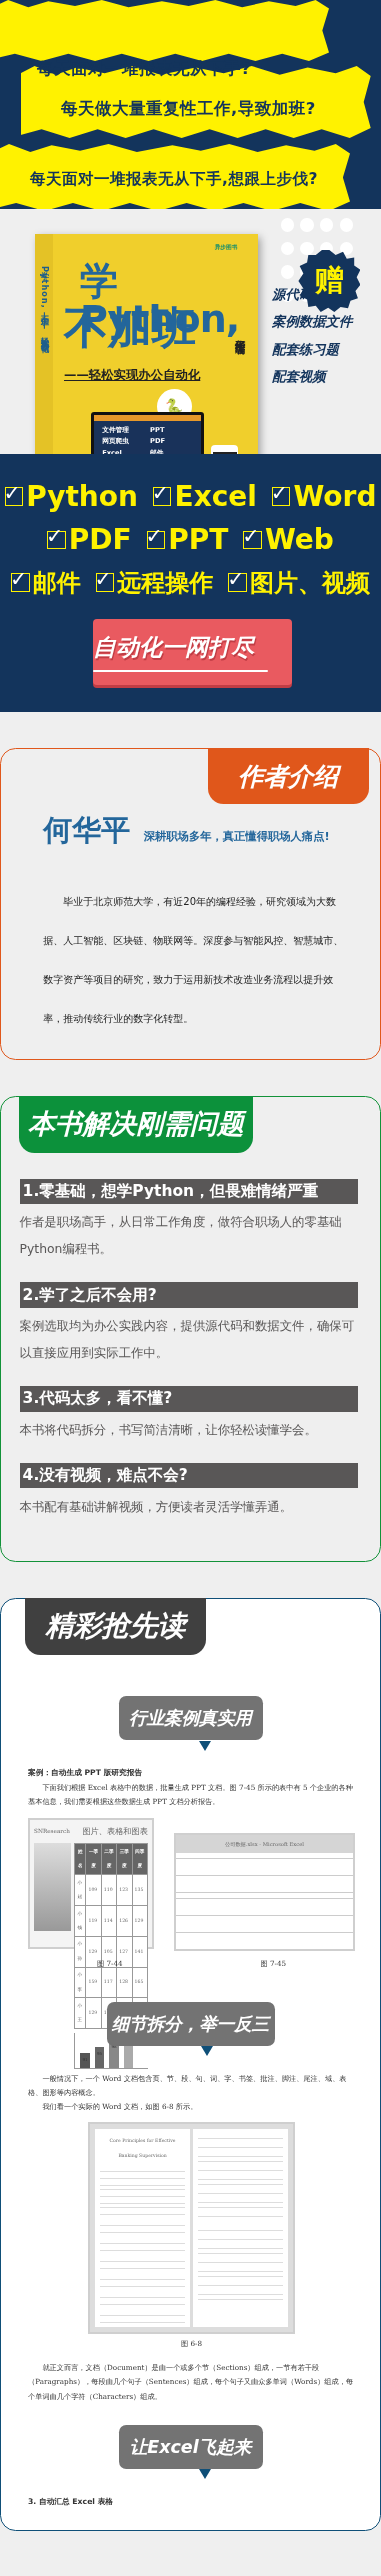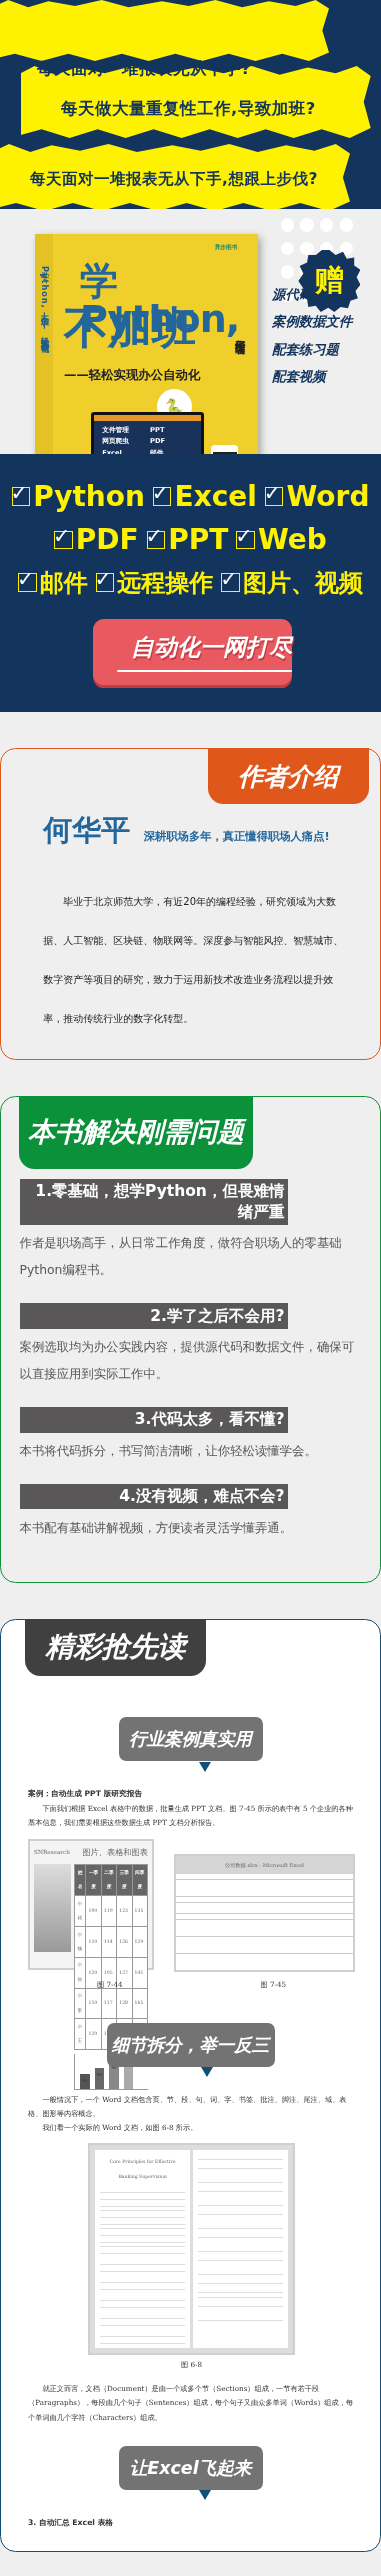--- a/index.html
+++ b/index.html
@@ -20,68 +20,68 @@
   
   .cover-area { height: 245px; background: #efefef; position: relative; }
   .dots { position: absolute; right: 10.3px; top: 5.2px; width: 93px; }
   .dots span { display: inline-block; width: 13.4px; height: 13.4px; border-radius: 50%; background: #fff; margin: 4.1px 3.1px; }
   .book { position: absolute; left: 35px; top: 25px; width: 223px; height: 268px; background: #f0cf2c; box-shadow: 3.1px 3.1px 8.2px rgba(0,0,0,.35); }
   .book .spine { position: absolute; left: 0; top: 0; bottom: 0; width: 17.5px; background: #e4c226; }
   .book .spine-text { position: absolute; left: 4.1px; top: 31px; writing-mode: vertical-rl; font-size: 8.2px; font-weight: 700; color: #1e5f8c; letter-spacing: 1px; }
   .book .logo { position: absolute; right: 20.6px; top: 10.3px; font-size: 5.7px; font-weight: 700; color: #1a8f6c; }
   .book .title1 { position: absolute; left: 45px; top: 28px; font-size: 38px; font-weight: 900; color: #23669b; letter-spacing: -1px; line-height: 1; }
   .book .title2 { position: absolute; left: 29px; top: 72px; font-size: 44px; font-weight: 900; color: #23669b; line-height: 1; }
-  .book .subtitle { position: absolute; left: 29px; top: 133px; font-size: 12.4px; font-weight: 700; color: #222; }
+  .book .subtitle { position: absolute; left: 29px; top: 133px; font-size: 12.4px; font-weight: 700; color: #222; text-decoration: underline; }
   .book .author { position: absolute; right: 10.3px; top: 98px; writing-mode: vertical-rl; font-size: 10.3px; font-weight: 700; color: #222; }
   .book .monitor { position: absolute; left: 56px; top: 178px; width: 113px; height: 64px; background: #19325a; border: 3.1px solid #111; border-radius: 3.1px; padding: 9.3px 8.2px; }
   .book .monitor-bar { position: absolute; left: 0; right: 0; top: 0; height: 6.2px; background: #e6982a; }
   .book .mon-grid { display: grid; grid-template-columns: 1fr 1fr; gap: 2.1px 5.2px; margin-top: 2.1px; }
   .book .mon-grid span { color: #fff; font-size: 6.7px; font-weight: 700; }
   .book .python-badge { position: absolute; left: 122px; top: 155px; width: 35px; height: 35px; border-radius: 50%; background: #fff; display: flex; align-items: center; justify-content: center; font-size: 14.4px; color: #3b77b0; }
   .book .clock { position: absolute; right: 19.6px; top: 211px; width: 27px; height: 24px; background: #fff; border-radius: 4.1px; display: flex; align-items: center; justify-content: center; }
   .book .clock span { background: #222; color: #ddd; font-family: "DejaVu Sans Mono", monospace; font-size: 6.7px; padding: 1px 2.1px; }
   .book .desk { position: absolute; left: 31px; right: 0; top: 246px; height: 21.6px; background: #7d5a3b; }
   .book .publisher { position: absolute; left: 77px; top: 252px; font-size: 5.7px; color: #fff; }
 
   .gift-badge { position: absolute; right: 20.6px; top: 41px; width: 62px; height: 62px; background: #13345c; clip-path: polygon(50% 0,60% 8%,72% 3%,78% 14%,90% 12%,90% 25%,100% 32%,94% 44%,100% 56%,92% 66%,96% 78%,84% 82%,80% 94%,68% 92%,58% 100%,48% 93%,36% 100%,28% 90%,16% 92%,14% 80%,3% 74%,8% 62%,0 50%,8% 38%,2% 26%,14% 20%,16% 8%,28% 8%,38% 0); display: flex; align-items: center; justify-content: center; }
   .gift-badge span { color: #fff200; font-size: 29px; font-weight: 900; }
   .gift-list { position: absolute; left: 272px; top: 77px; }
   .gift-list div { font-size: 13.4px; font-weight: 900; font-style: italic; color: #13345c; margin-bottom: 9.3px; white-space: nowrap; }
 
   
   .features { height: 258px; background: #13345c; position: relative; padding-top: 26px; }
-  .feat-row { display: flex; justify-content: center; gap: 8px; margin-bottom: 10.3px; }
+  .feat-row { display: flex; justify-content: center; gap: 15px; margin-bottom: 10.3px; }
   .feat { display: flex; align-items: center; color: #fff200; font-weight: 900; }
   .feat .chk { width: 18.5px; height: 18.5px; border: 1px solid #fff200; position: relative; margin-right: 3.1px; }
   .feat .chk::after { content: "✓"; position: absolute; left: -2.1px; top: -7.2px; font-size: 20.6px; color: #fff; font-weight: 900; }
   .feat-row.r1 .feat span { font-size: 28px; }
   .feat-row.r2 .feat span { font-size: 28px; }
   .feat-row.r3 .feat span { font-size: 24px; }
-  .auto-btn { position: absolute; left: 93px; top: 165px; width: 199px; height: 66px; background: #e95a60; border-radius: 11px; box-shadow: 0 3.1px 0 #c13d45; display: flex; flex-direction: column; align-items: flex-end; justify-content: center; }
+  .auto-btn { position: absolute; left: 93px; top: 165px; width: 199px; height: 66px; background: #e95a60; border-radius: 4px; box-shadow: 0 3.1px 0 #c13d45; display: flex; flex-direction: column; align-items: flex-start; justify-content: center; }
   .auto-btn .label { font-size: 23px; font-weight: 900; font-style: italic; color: #fff; text-shadow: 1px 1.5px 0 #c13d45; }
   .auto-btn .line { width: 175px; height: 2.1px; background: #fff; margin-top: 7.2px; border-radius: 1px; }
 
   
   .gap { height: 31px; }
   .box { margin: 0 0; border-radius: 15.5px; position: relative; background: #efefef; }
   .box.orange { border: 1px solid #e0571b; padding: 62px 20.6px 20.6px 31px; }
   .box.green { border: 1px solid #129239; padding: 82px 20.6px 20.6px 18.5px; }
   .box.blue { border: 1px solid #0f4f78; background: #fff; padding: 77px 0 20.6px 0; }
   .tab { position: absolute; top: -1px; color: #fff; font-weight: 900; font-style: italic; display: flex; align-items: center; justify-content: center; border-radius: 0 0 15.5px 15.5px; }
   .tab.orange { right: 11.3px; width: 161px; height: 56px; background: #e0571b; font-size: 25px; }
-  .tab.green { left: 18px; width: 234px; height: 73px; background: #0c913b; font-size: 27px; }
+  .tab.green { left: 18px; width: 234px; height: 57px; background: #0c913b; font-size: 27px; }
   .tab.blue { left: 24px; width: 181px; height: 57px; background: #404040; font-size: 28px; }
 
   .author-name { display: flex; align-items: baseline; gap: 13.4px; margin-bottom: 31px; margin-left: 11.3px; }
   .author-name .nm { font-size: 29px; font-weight: 900; color: #23669b; }
   .author-name .tag { font-size: 11.3px; font-weight: 700; color: #23669b; }
   .author-bio { font-size: 10px; line-height: 39px; color: #222; text-indent: 2em; margin-left: 11.3px; margin-right: 10.3px; }
 
   .prob { margin-bottom: 20.6px; }
-  .prob .h { background: #595757; color: #fff; font-size: 15.5px; font-weight: 900; padding: 2.1px 3.1px; width: 268px; text-align: right; }
+  .prob .h { background: #595757; color: #fff; font-size: 15.5px; font-weight: 900; padding: 2.1px 3.1px; width: 338px; }
   .prob .p { font-size: 12.4px; color: #595757; line-height: 27px; margin-top: 4.1px; }
 
   .speech { width: 144px; height: 44px; margin: 20.6px auto 26px; background: #737373; border-radius: 7.2px; position: relative; display: flex; align-items: center; justify-content: center; color: #fff; font-size: 17.5px; font-weight: 900; font-style: italic; }
   .speech.wide { width: 168px; }
   .speech::after { content: ""; position: absolute; bottom: -10.3px; left: 56%; border: 6.2px solid transparent; border-top: 10.3px solid #0f4f78; border-bottom: none; }
 
   .excerpt { padding: 0 25px 0 27px; font-family: "DejaVu Serif", "Liberation Serif", serif; font-size: 7.2px; line-height: 14.4px; color: #333; }
   .excerpt .head { font-weight: 700; font-family: "DejaVu Sans", sans-serif; font-size: 7.7px; }
   .excerpt .ind { text-indent: 2em; }
   .fig-row { display: flex; justify-content: space-between; margin: 8.2px 0 3.1px; }

